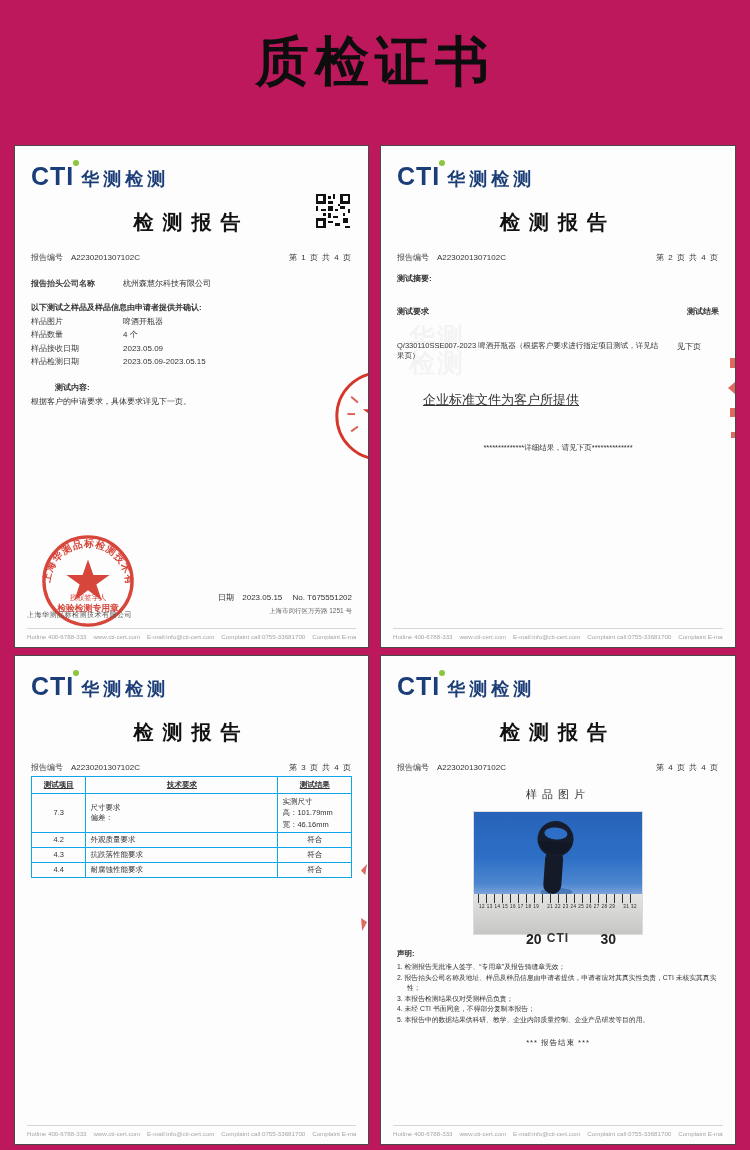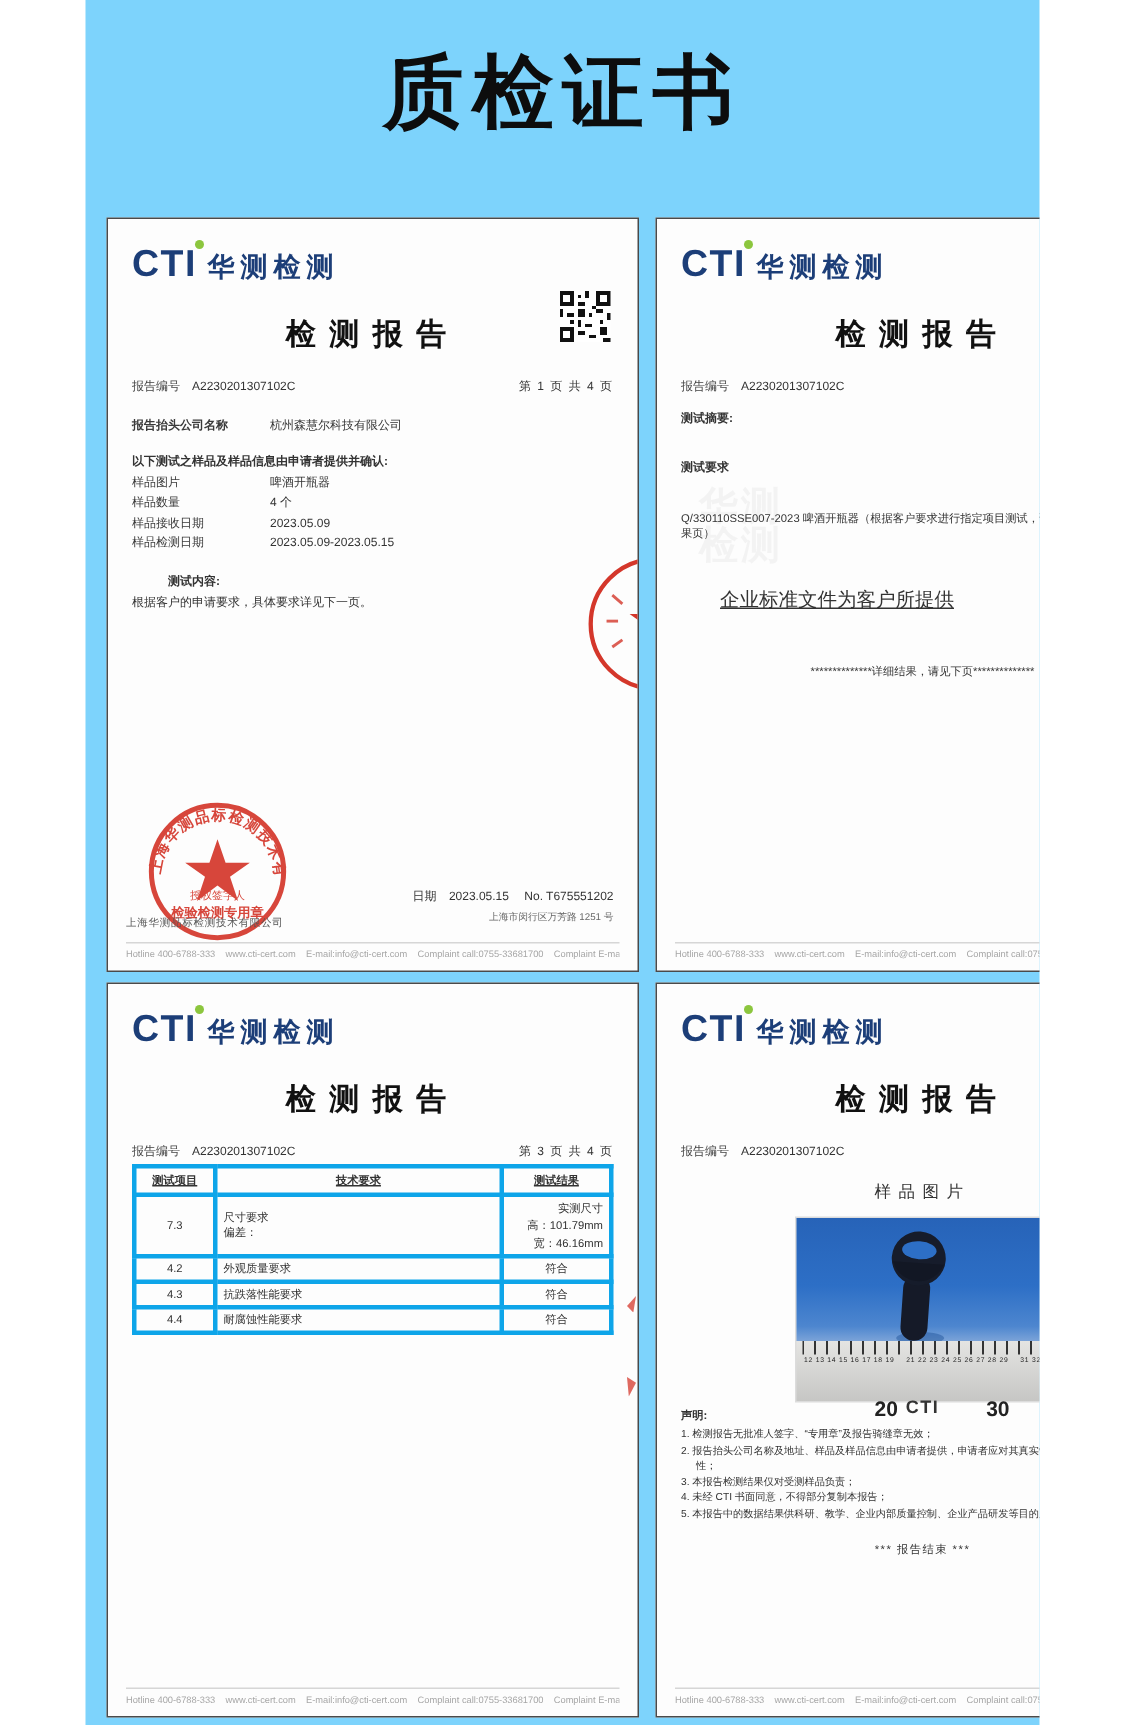--- a/index.html
+++ b/index.html
@@ -1,18 +1,18 @@
 <!DOCTYPE html>
 <html><head>
 <meta charset="utf-8">
 <style>
   * { margin:0; padding:0; box-sizing:border-box; }
   html,body { background:#ffffff; }
   body { font-family:"Liberation Sans", sans-serif; color:#222; }
-  .canvas { position:relative; width:636px; height:1150px; background:#7dd3fc; overflow:hidden; margin:0 auto; }
+  .canvas { position:relative; width:750px; height:1150px; background:#be185d; overflow:hidden; margin:0 auto; }
 
   .page-title { position:absolute; top:26px; left:0; width:100%; text-align:center;
     font-size:54px; font-weight:900; letter-spacing:6px; color:#0d0d0d; }
 
   .doc { position:absolute; background:#fdfdfd; border:1px solid #4a4a4a; overflow:hidden; }
   .doc1 { left:14px;  top:145px; width:355px; height:503px; }
   .doc2 { left:380px; top:145px; width:356px; height:503px; }
   .doc3 { left:14px;  top:655px; width:355px; height:490px; }
   .doc4 { left:380px; top:655px; width:356px; height:490px; }
 
@@ -50,41 +50,41 @@
 
   .cols { display:flex; justify-content:space-between; margin:22px 16px 0 16px; font-size:8px; font-weight:700; color:#333; }
   .reqrow { display:flex; justify-content:space-between; margin:24px 16px 0 16px; font-size:7.5px; color:#333; }
   .reqrow .req { width:262px; }
   .reqrow .res { width:60px; text-align:center; font-size:8px; }
   .stdnote { margin:30px 0 0 42px; font-size:13px; color:#333; text-decoration:underline; }
   .contline { margin-top:34px; text-align:center; font-size:7.5px; color:#333; }
 
   .stdline { margin:8px 16px 0 16px; font-size:8px; font-weight:700; color:#222; text-decoration:underline; }
   table.res { width:calc(100% - 32px); margin:3px 16px 0 16px; border-collapse:collapse; font-size:7.5px; color:#333; }
-  table.res th, table.res td { border:3px solid #0ea5e9; padding:2px 4px; }
+  table.res th, table.res td { border:1px solid #0ea5e9; padding:2px 4px; }
   table.res th { font-weight:700; text-decoration:underline; text-align:center; padding:3px 4px; }
   td.c { text-align:center; }
   td.req2 { text-align:left; padding-left:8px; }
-  .resl { display:block; text-align:right; line-height:1.5; }
+  .resl { display:block; text-align:left; line-height:1.5; }
 
   .photo-label { margin-top:14px; text-align:center; font-size:11px; letter-spacing:5px; color:#333; }
   .photo { position:relative; width:168px; height:122px; margin:10px auto 0 auto; box-shadow:0 0 0 1px #dcdcdc; }
   .photo-blue { position:absolute; inset:0 0 40px 0; background:linear-gradient(180deg,#2763b8 0%,#2d6fc6 55%,#4d86cf 88%,#7ba3d8 100%); }
   .opener { position:absolute; left:50%; top:8px; transform:translateX(-54%); }
   .ruler { position:absolute; left:0; right:0; bottom:0; height:40px; background:linear-gradient(180deg,#e4e4e2,#c6c6c4); }
   .ticks { position:absolute; top:0; left:4px; right:4px; height:9px;
     background:repeating-linear-gradient(90deg,#333 0 1px,transparent 1px 8px); }
   .smallnums { position:absolute; top:10px; left:0; right:0; display:flex; justify-content:space-between;
     padding:0 5px; font-size:4.5px; color:#222; letter-spacing:.5px; white-space:nowrap; }
   .bignums { position:absolute; bottom:3px; left:0; right:0; display:flex; align-items:baseline; }
   .bn20 { position:absolute; left:52px; font-size:14px; font-weight:700; color:#222; }
   .bncti { position:absolute; left:50%; transform:translateX(-50%); font-size:12px; font-weight:800; color:#333; letter-spacing:1px; }
   .bn30 { position:absolute; right:26px; font-size:14px; font-weight:700; color:#222; }
 
-  .stmt-label { margin:5px 16px 0 16px; font-size:7.5px; font-weight:700; color:#333; }
+  .stmt-label { margin:15px 16px 0 16px; font-size:7.5px; font-weight:700; color:#333; }
   .stmts { margin:3px 16px 0 16px; }
   .stmt { font-size:6.8px; color:#333; line-height:1.55; padding-left:10px; text-indent:-10px; }
   .endline { margin-top:13px; text-align:center; font-size:7.5px; color:#333; letter-spacing:1px; }
 
   .doc-footer { position:absolute; left:12px; right:12px; bottom:7px; border-top:1px solid #d6d6d6;
     padding-top:4px; font-size:6.2px; color:#a6a6a6; white-space:pre; text-align:center; overflow:hidden; }
 </style>
 </head>
 <body>
 

